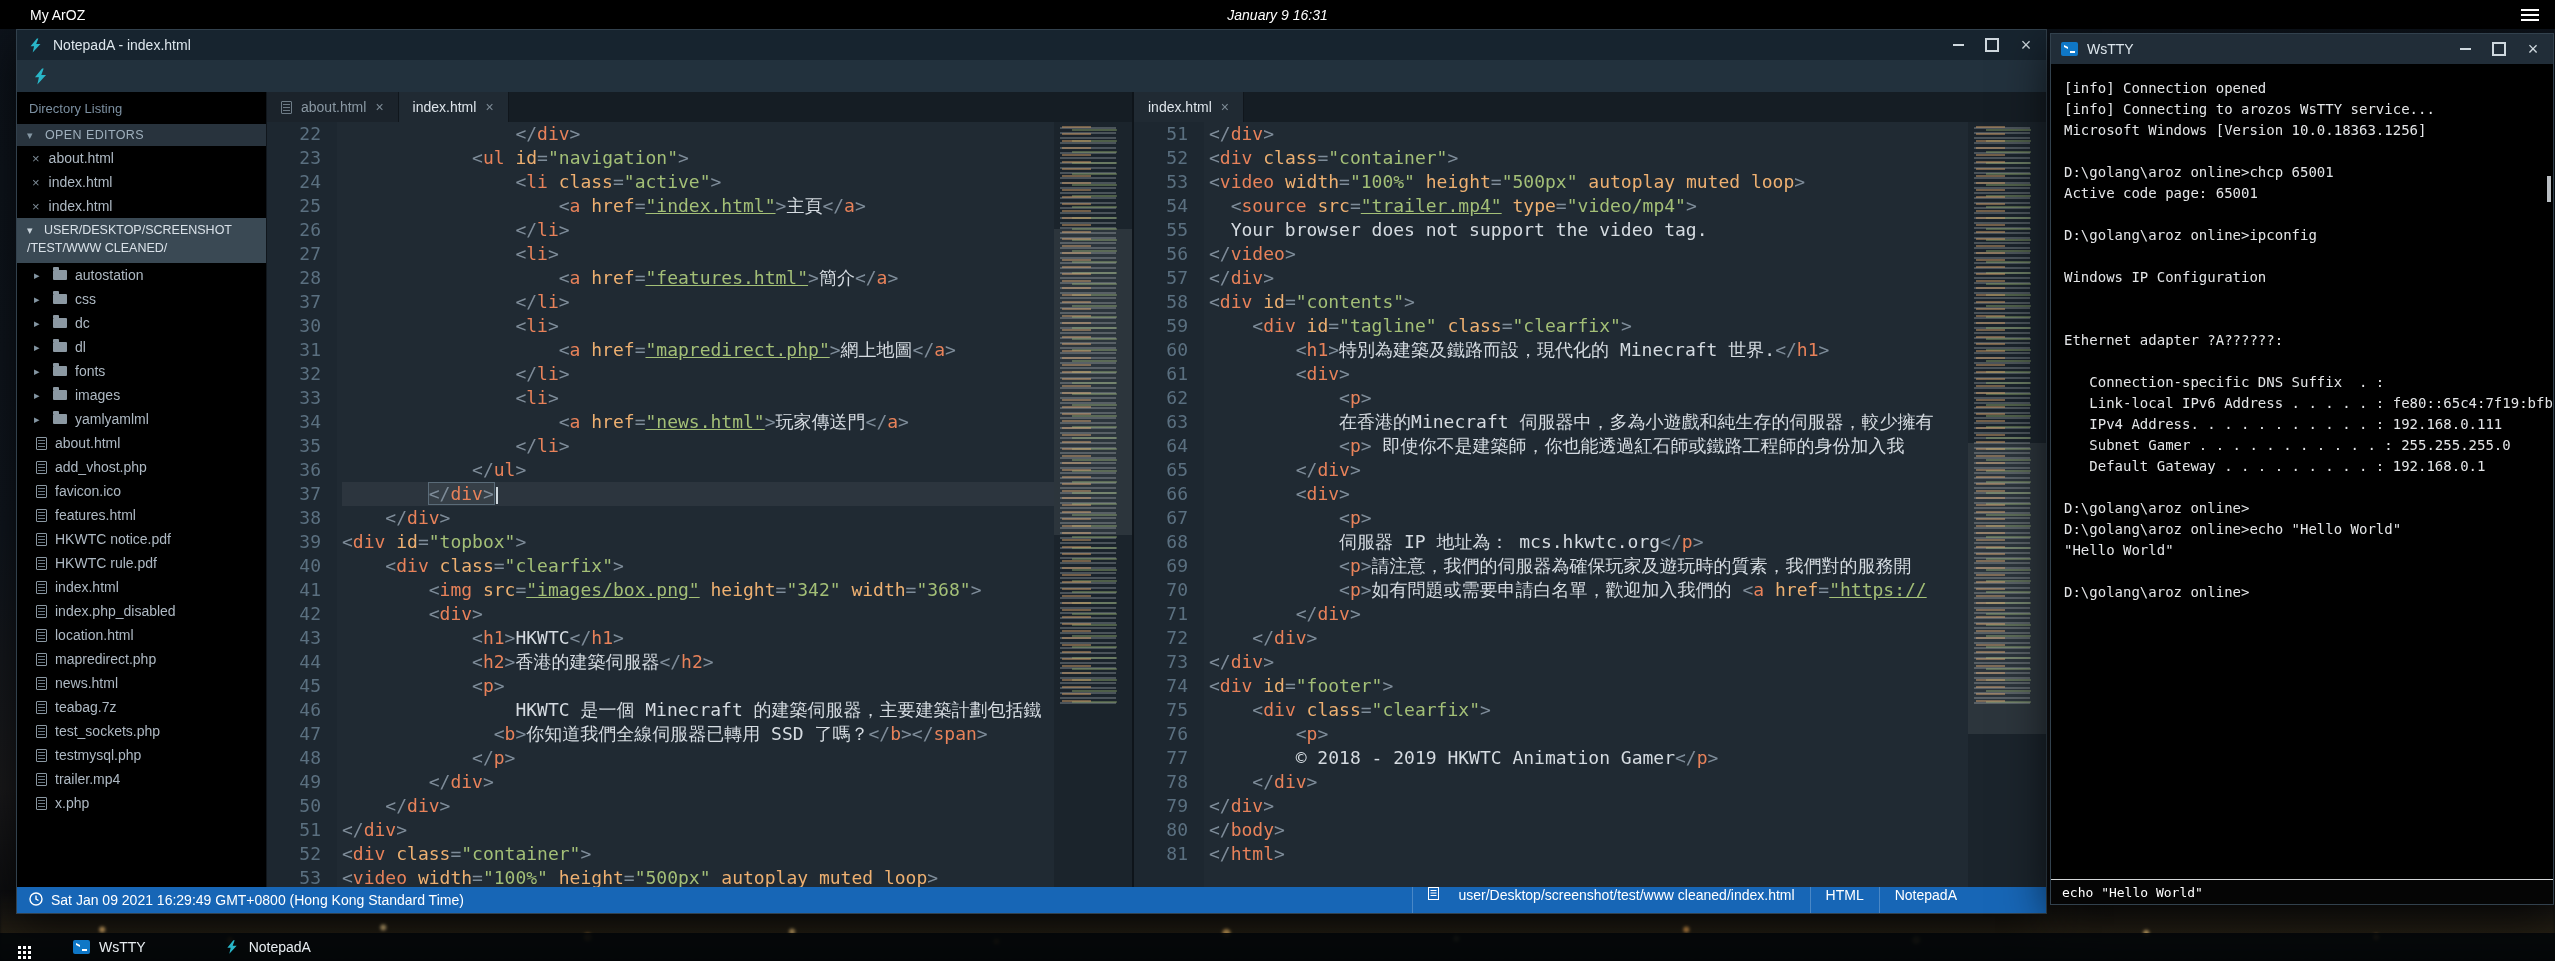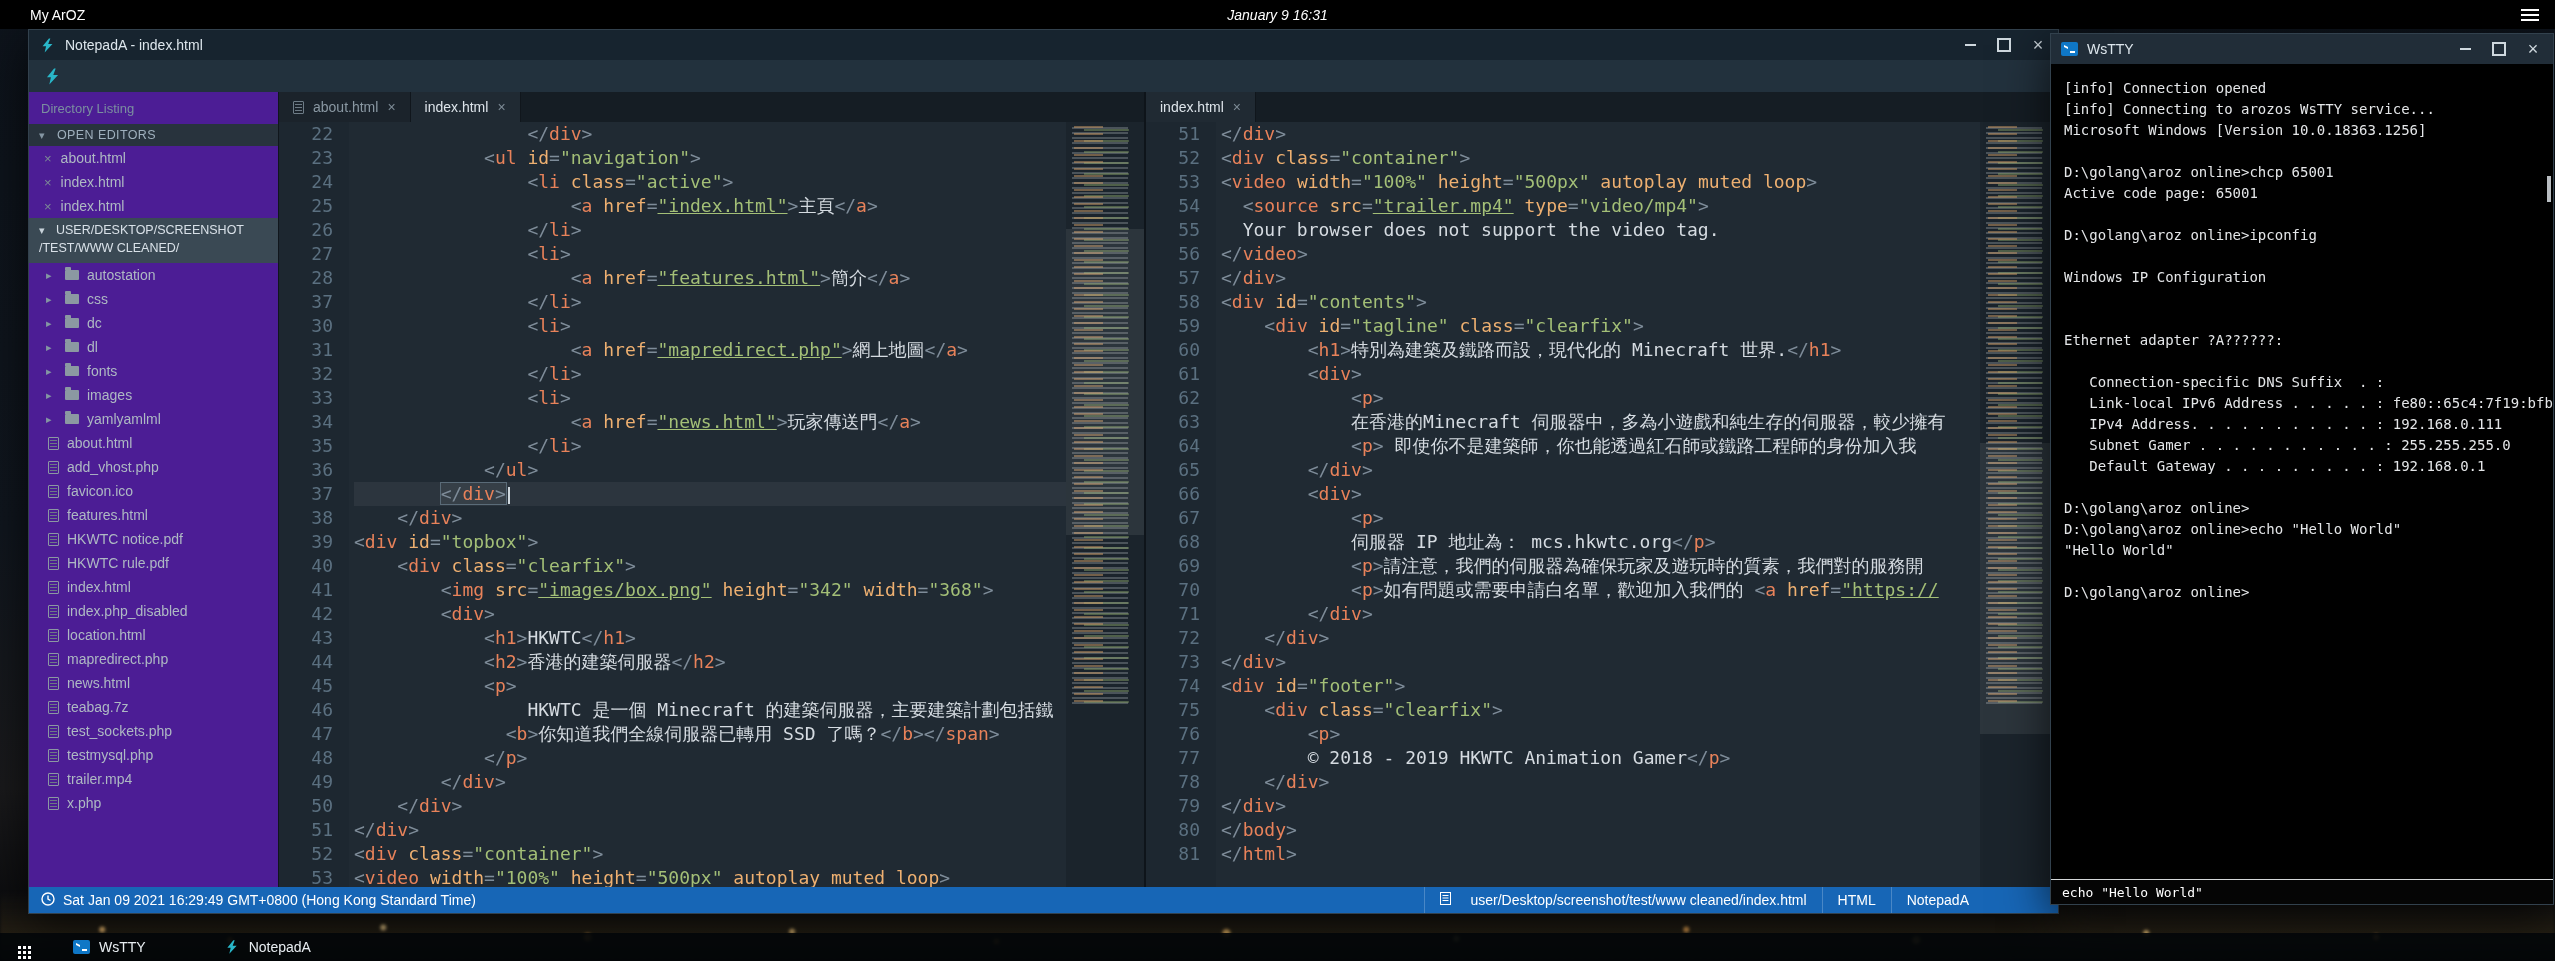--- a/index.html
+++ b/index.html
@@ -37,30 +37,30 @@
   .titlebar { height:30px; background:#17242f; display:flex; align-items:center; padding:0 10px;
     color:#dde6ec; font-size:14px; gap:9px; }
   .win-controls { margin-left:auto; display:flex; align-items:center; gap:14px; }
   .ctrl { width:20px; height:20px; display:flex; align-items:center; justify-content:center; color:#cfd8de; }
   .ctrl-min::before { content:""; width:11px; height:2px; background:#cfd8de; }
   .ctrl-max::before { content:""; width:10px; height:10px; border:2px solid #cfd8de; }
   .ctrl-close { font-size:18px; line-height:1; }
   .logo svg, .logo-small svg { display:block; }
 
   
-  #notepad-window { left:28px; top:29px; width:2031px; height:885px; background:#202a33; }
+  #notepad-window { left:16px; top:29px; width:2031px; height:885px; background:#202a33; }
   .menubar { height:32px; background:#22313d; display:flex; align-items:center; padding:0 6px; }
   .menubar .logo-small { margin:0 10px 0 8px; }
   .menu-items { display:flex;margin-top:43px; }
   .menu-item { padding:5px 13px; color:#d3dce2; font-size:15px; }
 
   .np-main { position:absolute; top:62px; left:0; right:0; bottom:26px; display:flex; overflow:hidden; }
 
   
-  .sidebar { width:250px; flex:0 0 auto; background:#4c1d95; border-right:1px solid #10161c;
+  .sidebar { width:250px; flex:0 0 auto; background:#000000; border-right:1px solid #10161c;
     overflow:hidden; color:#aeb9c3; font-size:14px; }
   .sidebar-heading { padding:9px 12px 8px; color:#7b8fa0; font-size:13px; }
   .section-header { background:#28333d; padding:4px 10px; color:#9fb0bd; font-size:12.5px;
     display:flex; align-items:center; gap:7px; letter-spacing:.4px; }
   .arrow { color:#8496a3; font-size:11px; width:11px; display:inline-block; }
   .open-editor-item { display:flex; align-items:center; gap:9px; height:24px; padding:0 10px 0 15px; }
   .open-editor-item .close-x { color:#7d8b96; font-size:13px; }
   .tree-root { background:#3a4954; color:#d9e1e8; padding:4px 10px 6px; font-size:12.5px; line-height:1.4; }
   .tr-line1 { display:flex; align-items:center; gap:6px; }
   .tree-root .arrow { color:#c7d2da; }
@@ -112,21 +112,21 @@
     background-repeat:no-repeat;
     background-position:2px 0, 12px 3px, 0 1px; }
   .mm-view { position:absolute; left:0; right:0; background:rgba(255,255,255,.08); }
   #left-group .mm-view { top:14%; height:40%; }
   #right-group .mm-view { top:42%; height:38%; }
 
   
   .statusbar { position:absolute; left:0; right:0; bottom:0; height:26px; background:#1766b6;
     color:#fff; display:flex; align-items:center; font-size:14px; padding:0 12px; gap:8px; }
   .status-right { margin-left:auto; display:flex; align-items:center; height:100%; margin-right:62px; }
-  .status-seg { padding:0 15px; height:100%; display:flex; align-items:center; gap:19px;
+  .status-seg { padding:0 15px; height:100%; display:flex; gap:19px;
     border-left:1px solid rgba(255,255,255,.22); white-space:nowrap; }
 
   
   #wstty-window { left:2050px; top:33px; width:504px; height:872px; background:#000; }
   #wstty-window .titlebar { background:#212d38; }
   .terminal-icon { width:17px; height:14px; background:#0f77c6; border-radius:2px; position:relative; flex:0 0 auto; }
   .terminal-icon::before { content:""; position:absolute; left:3px; top:4px; width:4px; height:2px; background:#fff; transform:skewY(25deg); }
   .terminal-icon::after { content:""; position:absolute; left:9px; bottom:3px; width:5px; height:2px; background:#fff; }
   .terminal { position:absolute; top:30px; left:0; right:0; bottom:25px; background:#000;
     padding:14px 13px; font-family:"DejaVu Sans Mono", monospace; font-size:14px; line-height:21px;

